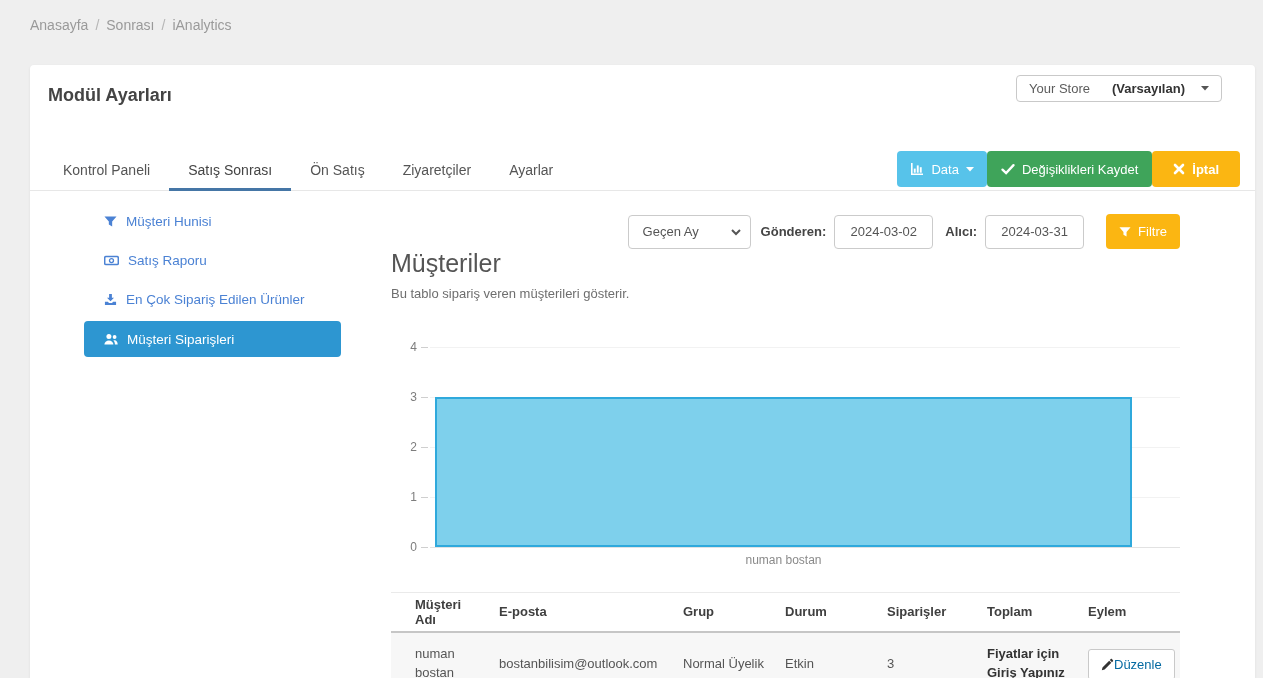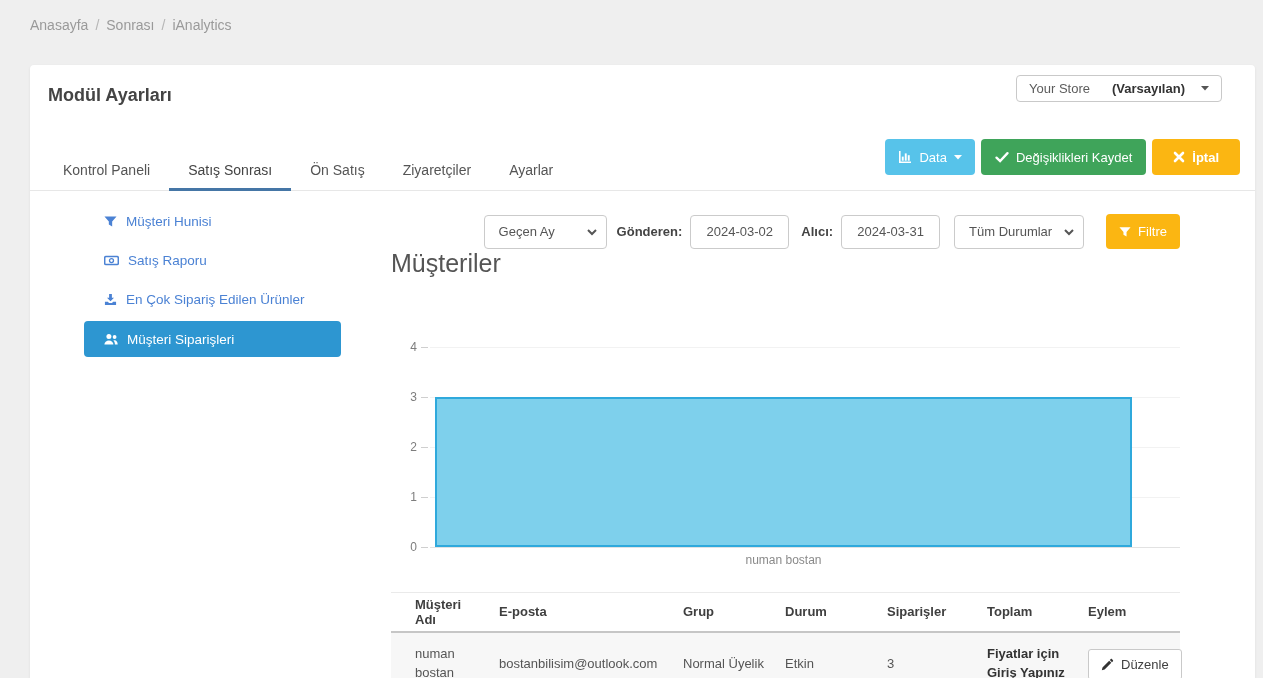--- a/index.html
+++ b/index.html
@@ -27,21 +27,21 @@
   .store-btn b { color:#333;margin-left:6px; }
 
   
   .tabs-row { position:absolute; left:0; right:0; top:87px; height:39px; border-bottom:1px solid #e7e7e7;
               display:flex; padding-left:14px; }
   .tab { height:39px; line-height:37px; padding:0 19px; font-size:14px; color:#555; cursor:pointer;
          border-bottom:3px solid transparent; white-space:nowrap; }
   .tab.active { color:#444; border-bottom-color:var(--tab-underline,#4576a6); }
 
   
-  .toolbar { position:absolute; right:15px; top:74px; display:flex; gap:6px; }
+  .toolbar { position:absolute; right:15px; top:86px; display:flex; }
   .btn { height:36px; display:inline-flex; align-items:center; gap:7px; border:none; border-radius:4px;
          color:#fff; font-size:13px; cursor:pointer; font-family:inherit; }
   .btn-data   { background:var(--info,#57c3ea);   padding:0 13px; }
   .btn-save   { background:var(--success,#3fa45a); padding:0 14px; }
   .btn-cancel { background:var(--warning,#fbb612); padding:0 21px; font-weight:bold; }
 
   
   .sidebar { position:absolute; left:54px; top:137px; width:257px; }
   .nav-item { height:39px; display:flex; align-items:center; gap:9px; padding-left:20px;
               font-size:13.5px; color:var(--link,#4b82d4); cursor:pointer; }
@@ -80,22 +80,22 @@
 
   
   .cust-table { position:absolute; left:361px; top:527px; width:789px; border-collapse:collapse; table-layout:fixed; }
   .cust-table thead tr { height:39px; }
   .cust-table th { text-align:left; font-size:13px; font-weight:bold; color:#3f3f3f; padding:0 8px;
                    border-top:1px solid #eaeaea; border-bottom:2px solid #c6c6c6; }
   .cust-table th:first-child, .cust-table td:first-child { padding-left:24px; }
   .cust-table tbody tr { background:#f7f7f7; height:64px; }
   .cust-table td { font-size:13px; color:#555; padding:10px 8px; vertical-align:middle; line-height:1.45; }
   .cust-table td.total { font-weight:bold; color:#333; }
-  .btn-edit { display:inline-flex; align-items:center; gap:7px; padding:7px 12px; background:#fff;
-              border:1px solid #c9c9c9; border-radius:3px; font-size:13px; color:#404040; cursor:pointer; font-family:inherit; }
+  .btn-edit { display:inline-flex; align-items:center; gap:0; padding:7px 12px; background:#fff;
+              border:1px solid #c9c9c9; border-radius:3px; font-size:13px; color:#0369a1; cursor:pointer; font-family:inherit; }
   .icon { display:inline-block; }
 </style>
 </head>
 <body>
 
 <div class="page">
 
   <div class="breadcrumb">
     <a>Anasayfa</a>
     <span class="sep">/</span>
@@ -187,35 +187,30 @@
       <div class="select sel-period">
         <span>Geçen Ay</span>
         <svg class="chev" width="10" height="7" viewBox="0 0 10 7">
             <path d="M1 1l4 4 4-4" fill="none" stroke="#555" stroke-width="2"></path>
           </svg>
       </div>
       <span class="flabel lab-from">Gönderen:</span>
       <input class="date-input" type="text" value="2024-03-02" style="">
       <span class="flabel lab-to">Alıcı:</span>
       <input class="date-input" type="text" value="2024-03-31" style="">
-      <div class="select sel-status">
-        <span>Tüm Durumlar</span>
-        <svg class="chev" width="10" height="7" viewBox="0 0 10 7">
-            <path d="M1 1l4 4 4-4" fill="none" stroke="#555" stroke-width="2"></path>
-          </svg>
-      </div>
       <button class="btn-filter">
         <svg class="icon" width="12" height="12" viewBox="0 0 14 14" fill="#fff">
             <path d="M.5 1.5h13L8.8 7v5.3L5.2 10.2V7z"></path>
           </svg>
         <span>Filtre</span>
       </button>
     </div>
 
     <div class="section-title">Müşteriler</div>
+    <div class="section-sub">Bu tablo sipariş veren müşterileri gösterir.</div>
 
     <div class="chart">
       <div class="gline" style="top:0"></div>
       <div class="gline" style="top:50px"></div>
       <div class="gline" style="top:100px"></div>
       <div class="gline" style="top:150px"></div>
       <div class="gline base" style="top:200px"></div>
 
       <div class="ylab" style="top:0">4</div>
       <div class="ylab" style="top:50px">3</div>

